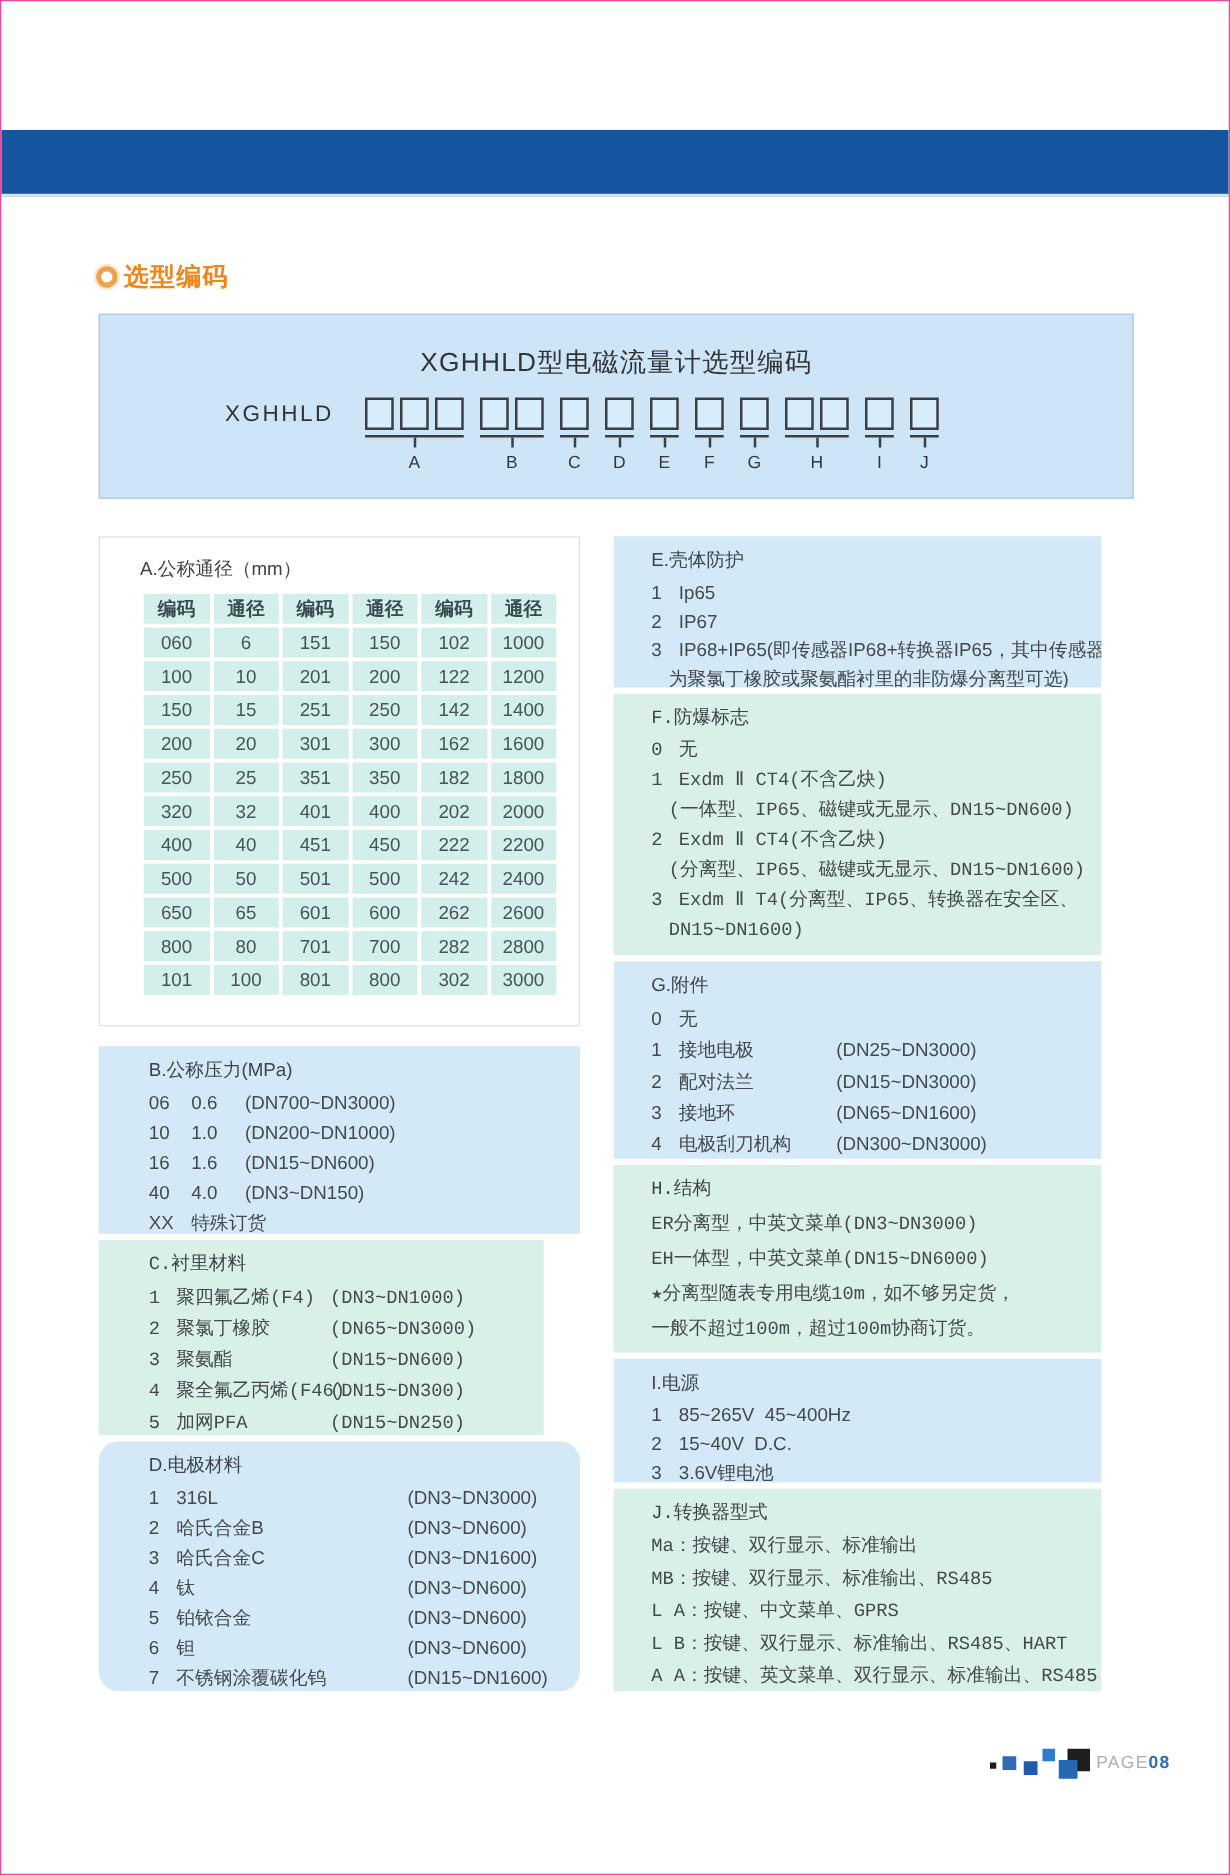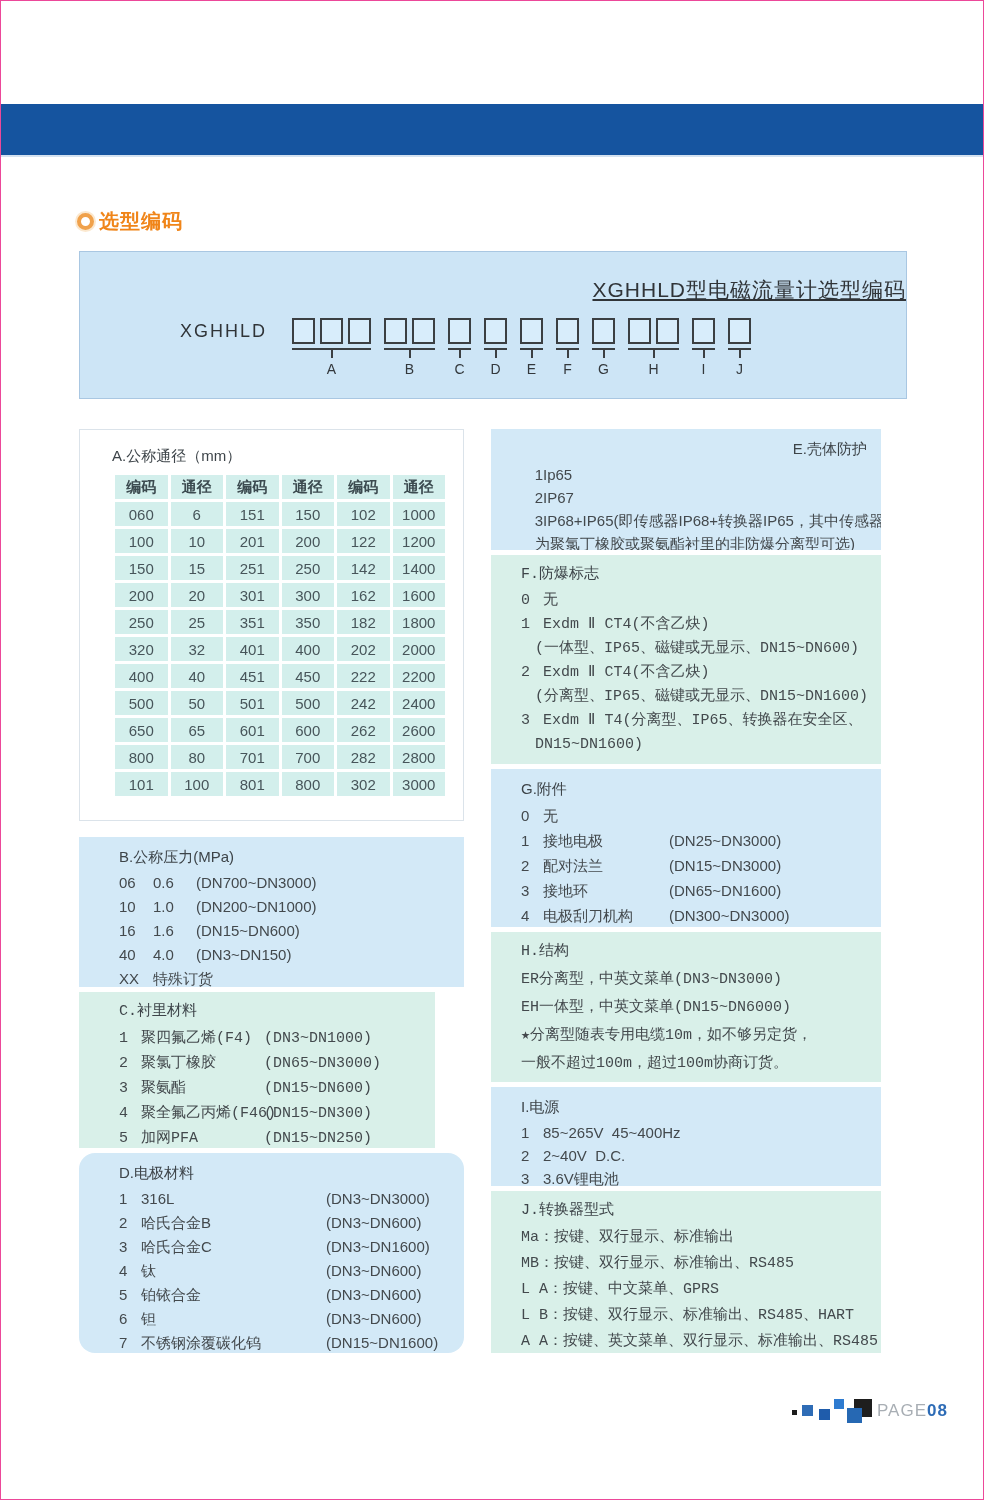--- a/index.html
+++ b/index.html
@@ -11,21 +11,21 @@
     color:#43494d;
   }
   
   .top-band{position:absolute;left:0;top:103px;width:100%;height:51px;background:#15549f;border-bottom:2px solid #d4e2f0;}
   
   .heading{position:absolute;left:76px;top:207px;display:flex;align-items:center;gap:5px;
     font-size:20px;font-weight:bold;color:#f08519;letter-spacing:1px;}
   .ring{width:9px;height:9px;border:4px solid #f0a14b;border-radius:50%;background:#fff;box-shadow:0 0 0 2px #fbe8cf;}
   
   .code-panel{position:absolute;left:78px;top:250px;width:828px;height:148px;background:#cde5f6;border:1px solid #a9c7e2;box-sizing:border-box;}
-  .code-title{margin-top:24px;text-align:right;font-size:21px;color:#303438;letter-spacing:1px;text-decoration:underline;}
+  .code-title{margin-top:24px;text-align:center;font-size:21px;color:#303438;letter-spacing:1px;}
   .code-row{position:absolute;left:100px;top:66px;display:flex;align-items:flex-start;}
   .model{font-size:18px;color:#303438;letter-spacing:2px;margin-top:3px;width:92px;flex:none;}
   .groups{display:flex;gap:13px;margin-left:20px;}
   .code-group{display:flex;flex-direction:column;align-items:center;}
   .boxes{display:flex;gap:5px;}
   .code-box{width:23px;height:26px;border:2px solid #3b3f42;background:#d8edfb;box-sizing:border-box;}
   .g-line{height:2px;background:#3b3f42;width:100%;margin-top:4px;}
   .g-tick{width:2px;height:8px;background:#3b3f42;}
   .g-letter{font-size:14px;color:#33383c;margin-top:3px;}
   
@@ -44,36 +44,36 @@
   .dn-table{border-collapse:separate;border-spacing:3px;width:336px;table-layout:fixed;margin-top:4px;}
   .dn-table th,.dn-table td{background:#d3efec;height:24px;text-align:center;font-size:15px;font-weight:normal;color:#47555a;padding:0;}
   .dn-table th{color:#3c4b50;font-weight:600;}
   
   .sec-b{left:78px;top:836px;width:385px;height:150px;--lh:24px;--rx:77px;}
   .sec-b .i-code{width:34px;}
   .sec-b .i-text{width:43px;flex:none;}
   .sec-c{left:78px;top:991px;width:356px;height:156px;--lh:25px;--rx:145px;}
   .sec-d{left:78px;top:1152px;width:385px;height:200px;border-radius:16px;--lh:24px;--rx:207px;}
   
-  .sec-e{left:490px;top:428px;width:390px;height:121px;text-align:right;--lh:23px;}
+  .sec-e{left:490px;top:428px;width:390px;height:121px;--lh:23px;}
   .sec-f{left:490px;top:554px;width:390px;height:209px;--lh:24px;}
   .sec-g{left:490px;top:768px;width:390px;height:158px;--lh:25px;--rx:148px;}
   .sec-h{left:490px;top:931px;width:390px;height:150px;--lh:28px;}
   .sec-i{left:490px;top:1086px;width:390px;height:99px;--lh:23px;}
   .sec-j{left:490px;top:1190px;width:390px;height:162px;--lh:26px;}
   
   .footer{position:absolute;left:790px;top:1395px;width:160px;height:40px;}
   .sq{position:absolute;}
   .sq1{left:1px;top:14px;width:5px;height:5px;background:#1c1c1c;}
   .sq2{left:11px;top:9px;width:11px;height:11px;background:#2e6cb6;}
   .sq3{left:28px;top:13px;width:11px;height:11px;background:#1f5cab;}
   .sq4{left:43px;top:3px;width:10px;height:10px;background:#2e7bd0;}
   .sq5{left:63px;top:3px;width:18px;height:18px;background:#1e1e1e;}
   .sq6{left:56px;top:12px;width:15px;height:15px;background:#2668b3;}
-  .page-indicator{position:absolute;left:86px;top:5px;font-size:17px;letter-spacing:1px;}
+  .page-indicator{position:absolute;left:86px;top:5px;font-size:14px;letter-spacing:1px;}
   .page-label{color:#a8aeb4;}
   .page-number{color:#2e6cb6;font-weight:bold;}
 </style>
 </head>
 <body>
 
 <div class="page">
 
   <div class="top-band"></div>
 
@@ -483,21 +483,21 @@
   </div>
   <div class="sec r-sec sec-i bg-blue">
     <div class="sec-title">I.电源</div>
     <div class="items">
         <div class="item">
           <span class="i-code">1</span>
           <span class="i-text">85~265V  45~400Hz</span>
         </div>
         <div class="item">
           <span class="i-code">2</span>
-          <span class="i-text">2~40V  D.C.</span>
+          <span class="i-text">15~40V  D.C.</span>
         </div>
         <div class="item">
           <span class="i-code">3</span>
           <span class="i-text">3.6V锂电池</span>
         </div>
       </div>
   </div>
   <div class="sec r-sec sec-j bg-mint">
     <div class="sec-title">J.转换器型式</div>
     <div class="items">

